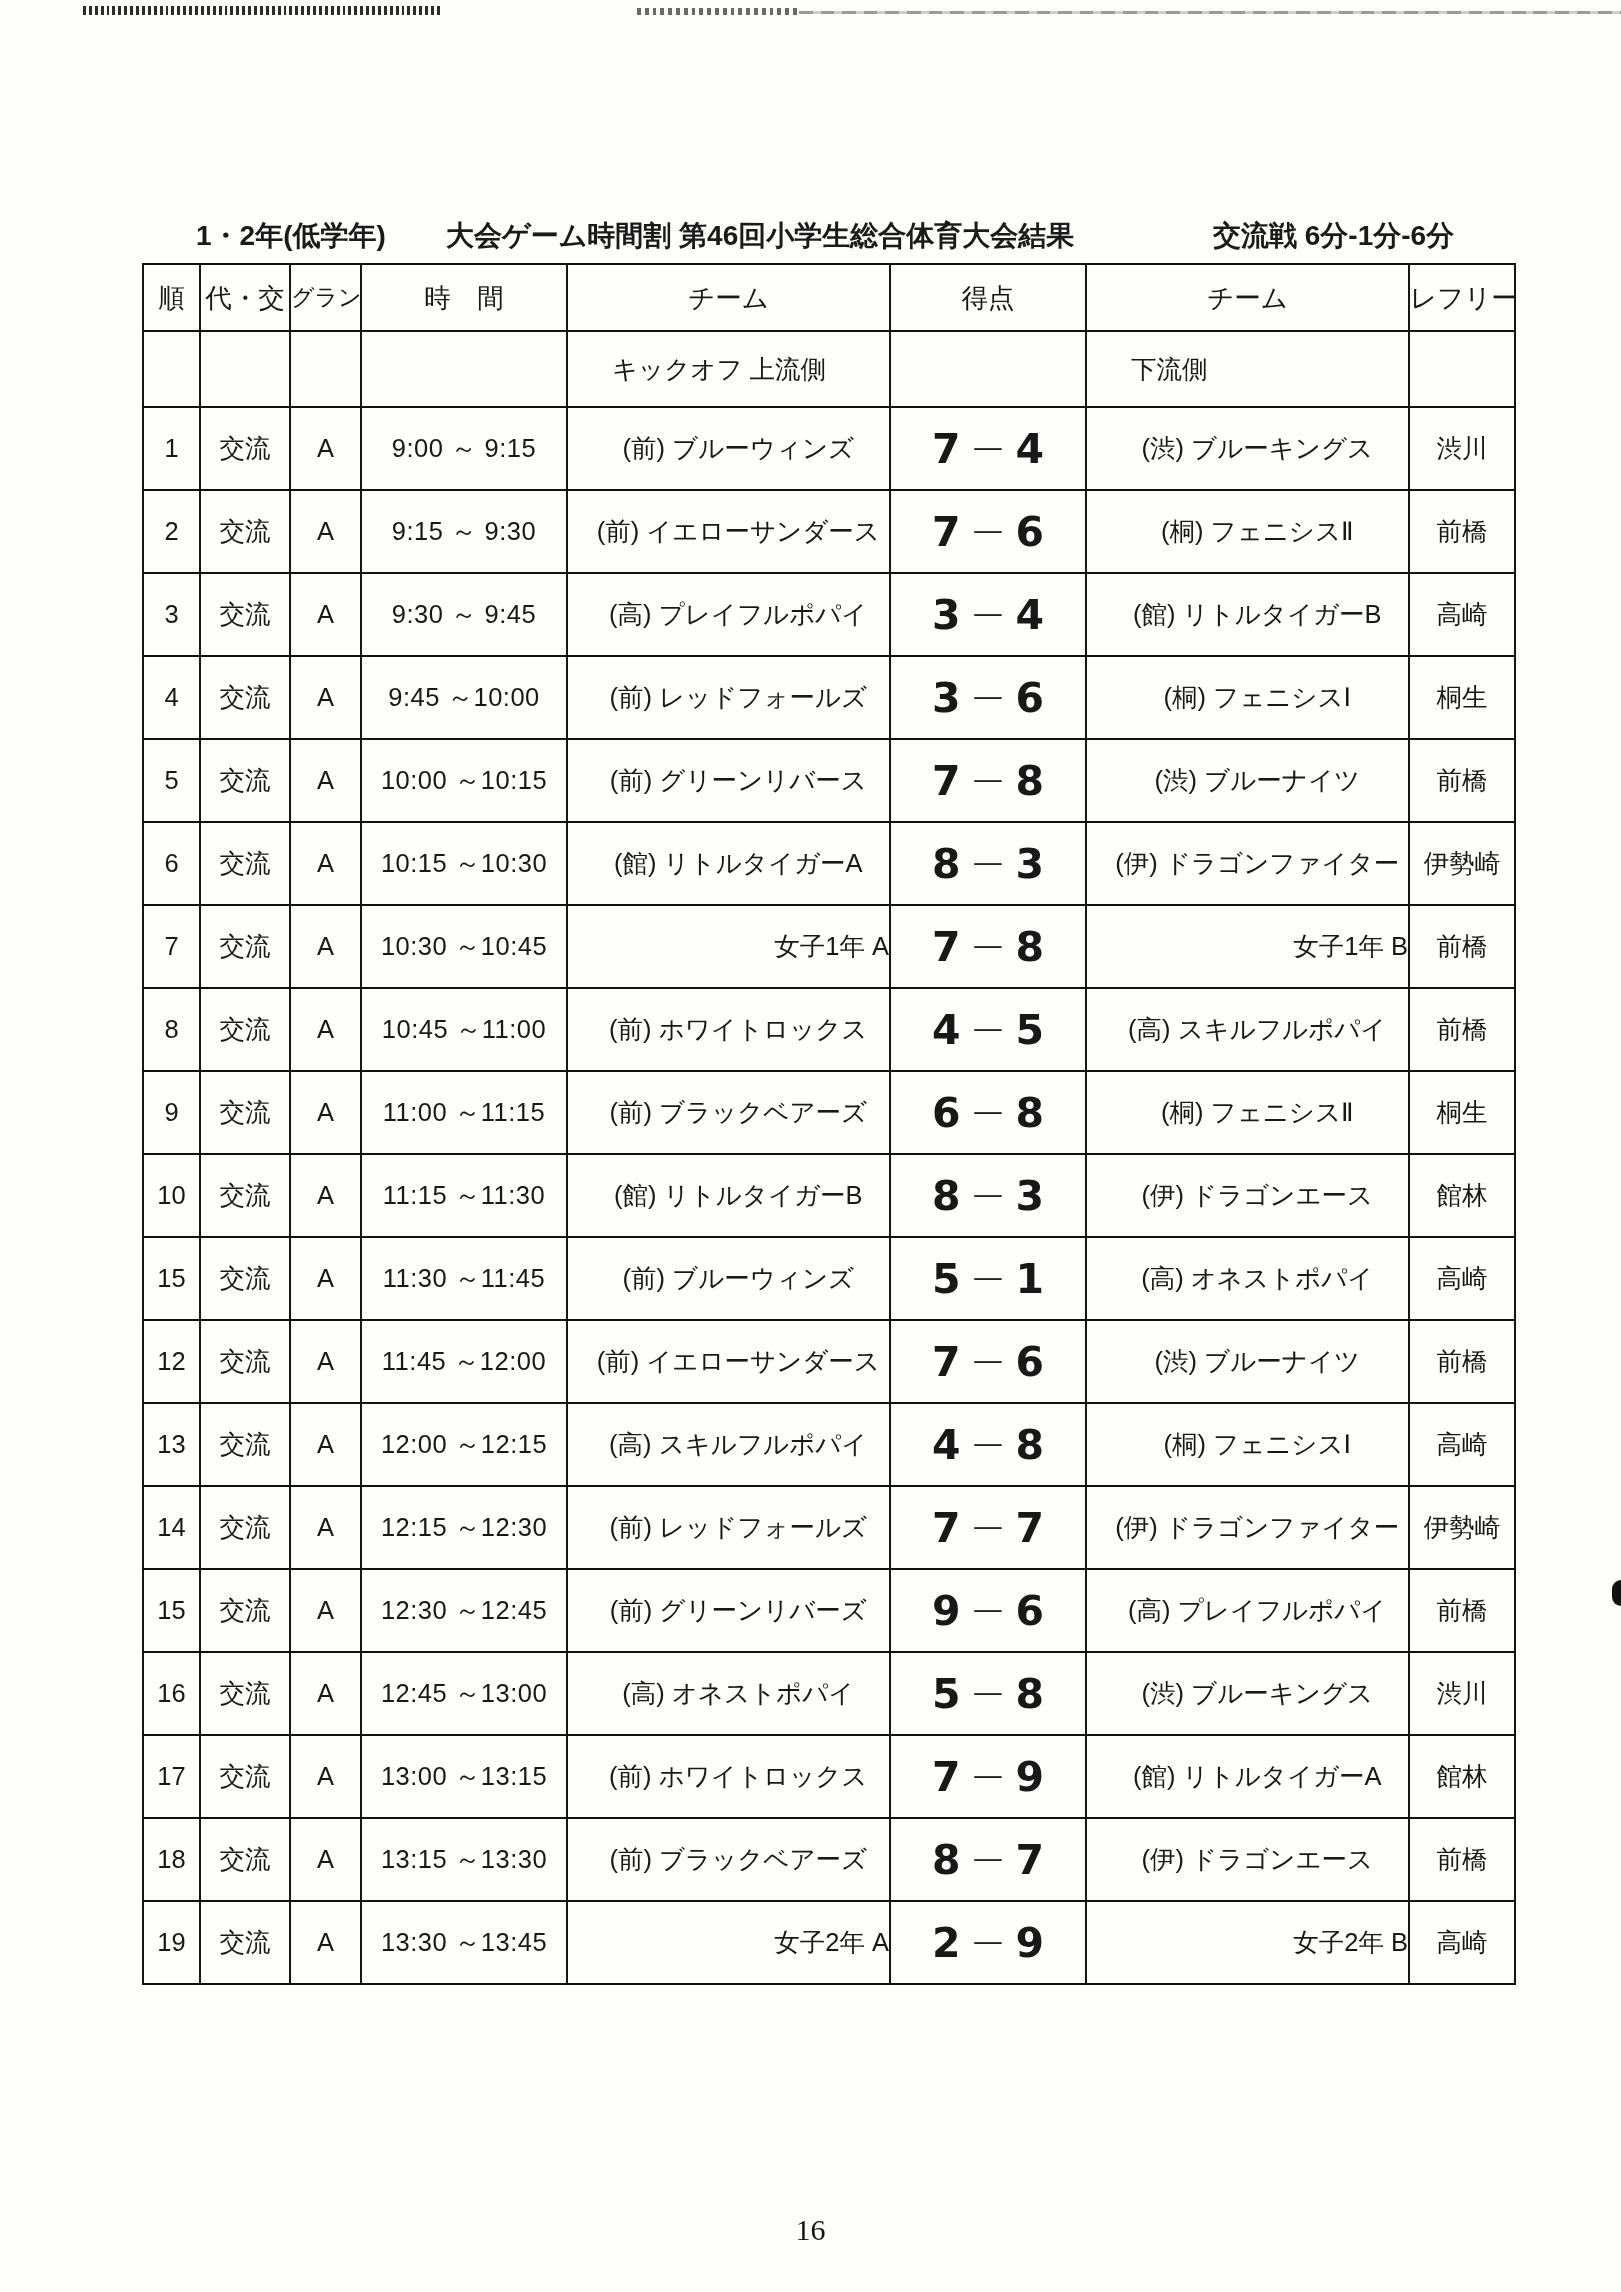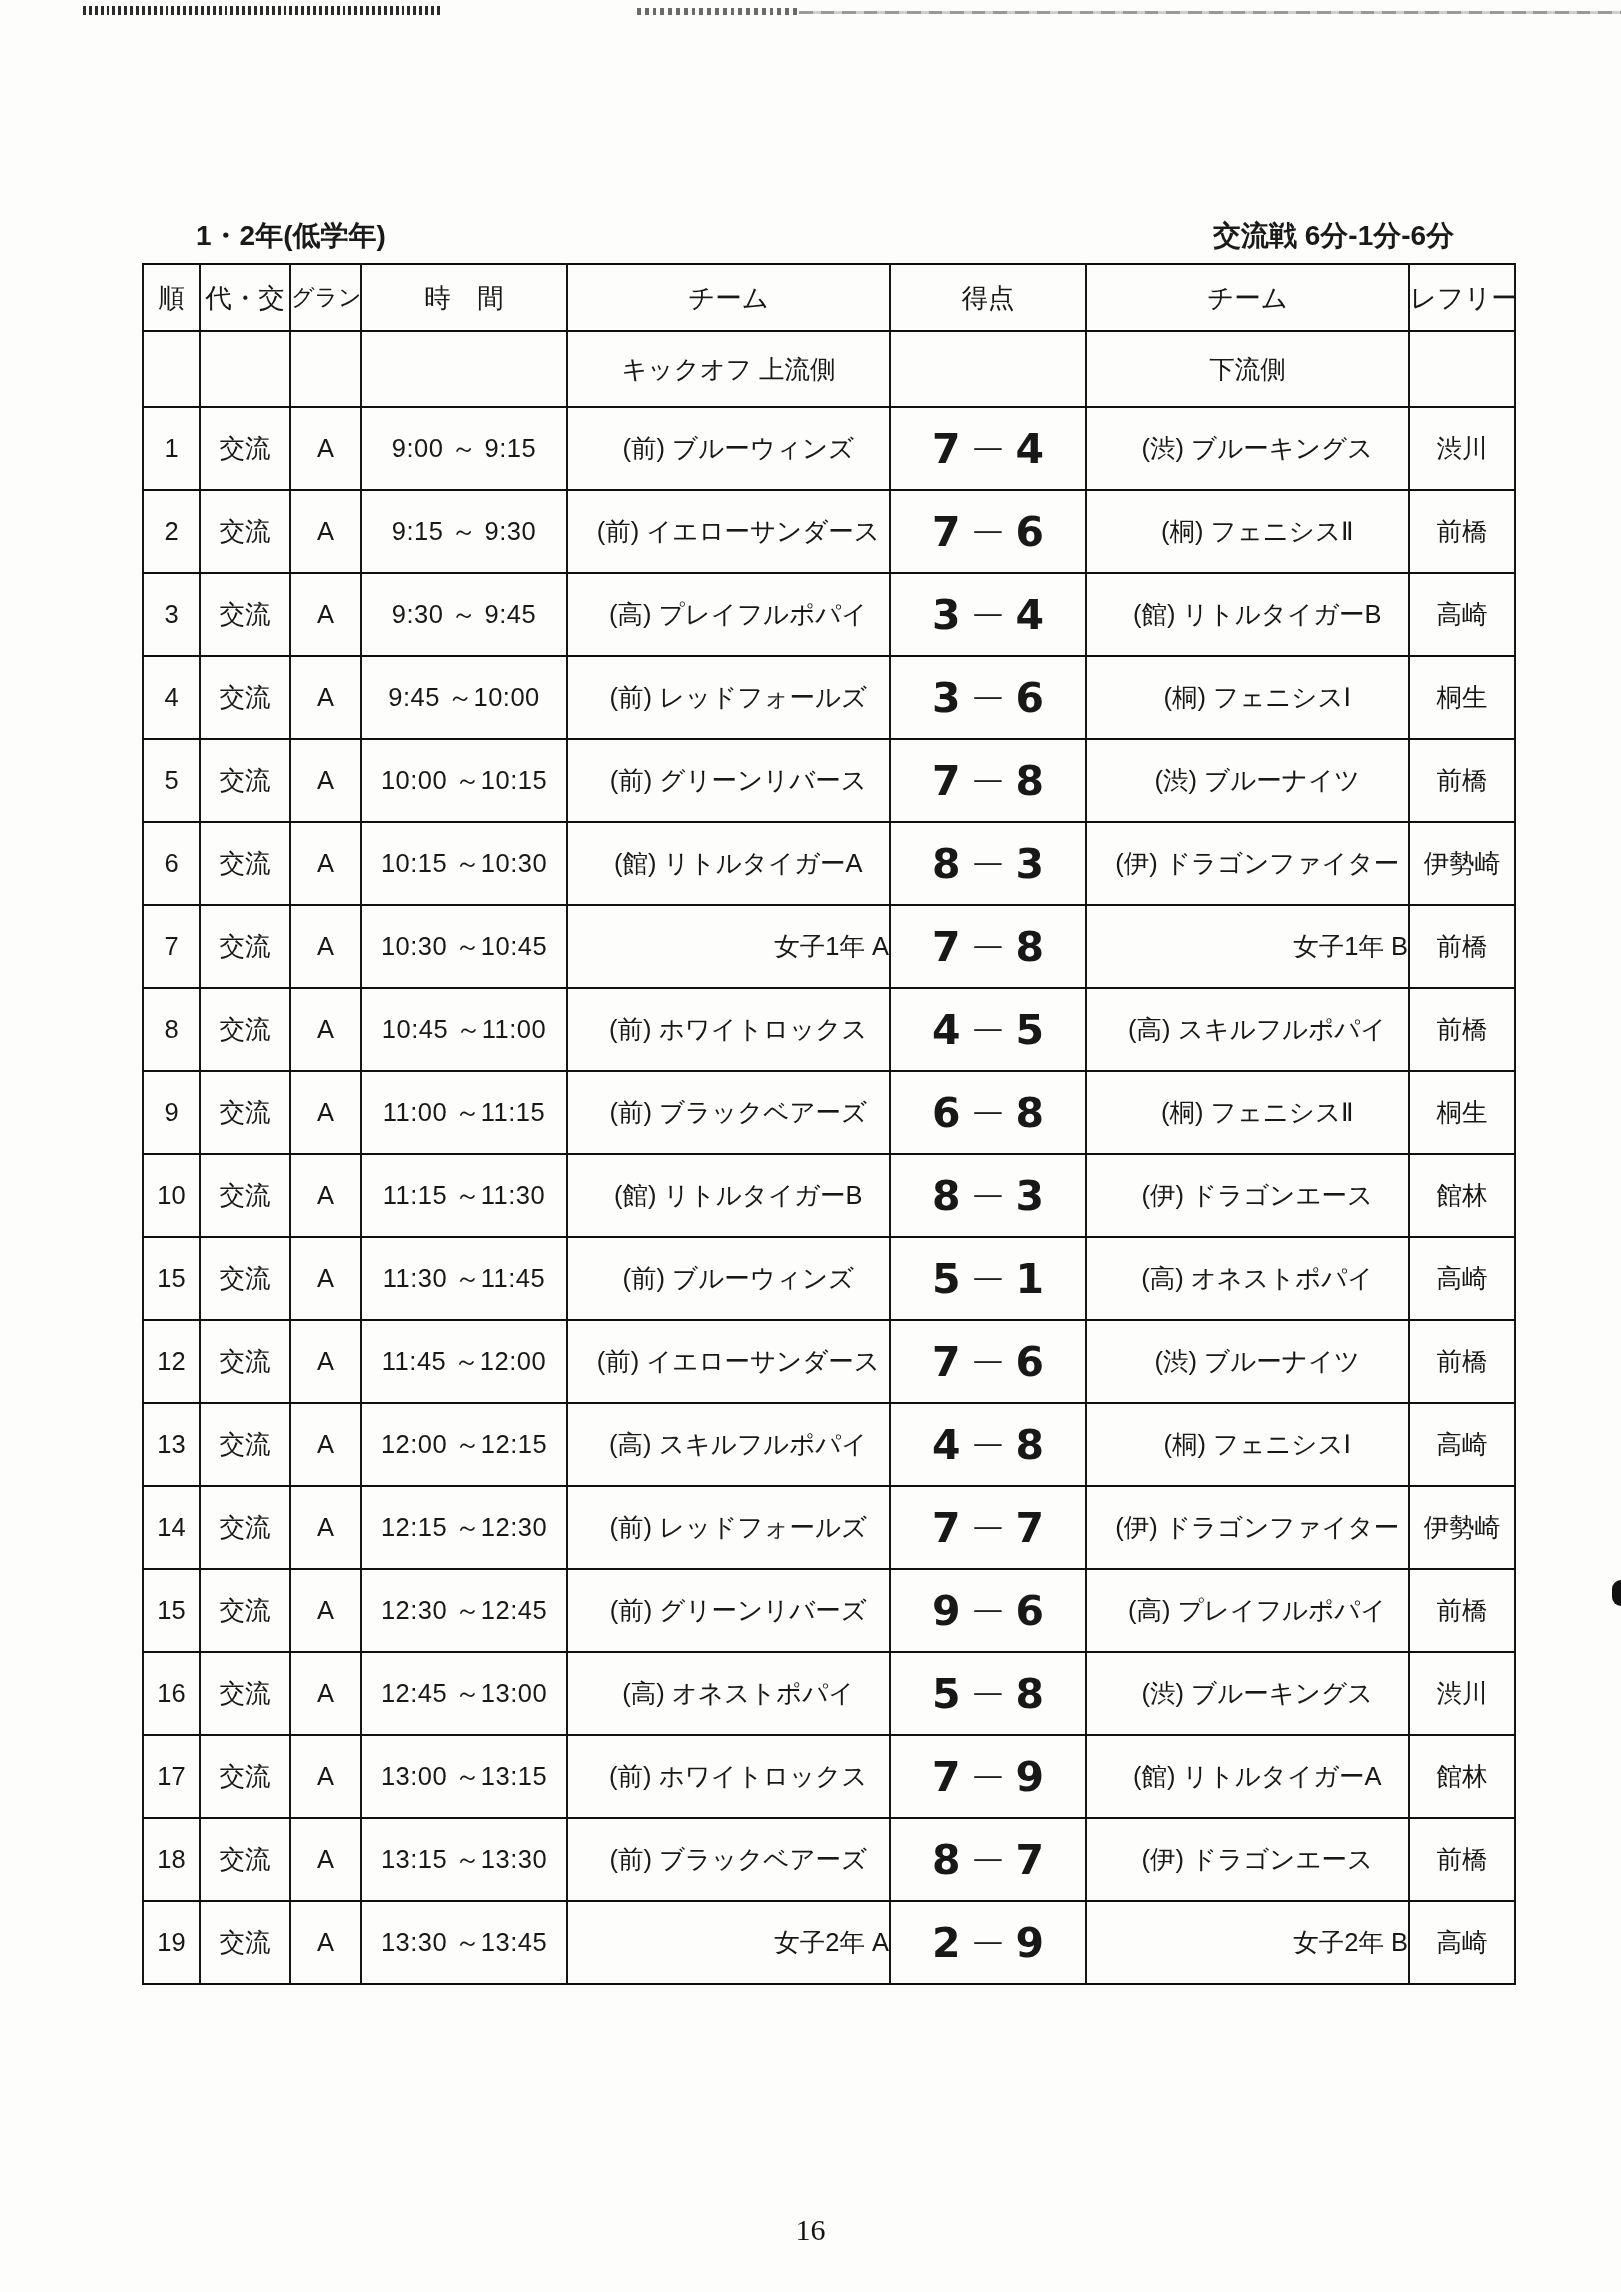--- a/index.html
+++ b/index.html
@@ -33,21 +33,21 @@
     border:2.9px solid #101010;
   }
   td,th{
     border-left:2px solid #161616;border-right:2px solid #161616;
     border-top:2.9px solid #101010;border-bottom:2.9px solid #101010;
     padding:0;overflow:hidden;white-space:nowrap;
     font-weight:normal;color:#181818;
   }
   tr.hdr th{height:65px;font-size:26.5px;text-align:center;vertical-align:middle;}
   tr.hdr th.small{font-size:23px;}
-  tr.sub td{height:74px;font-size:25.5px;text-align:center;vertical-align:middle;}
+  tr.sub td{height:74px;font-size:25.5px;text-align:left;vertical-align:middle;padding-left:44px;}
   tr.data td{height:81px;font-size:25.5px;vertical-align:middle;text-align:center;}
   td.c-no{font-size:22.5px;}
   td.c-time{font-size:24.5px;letter-spacing:0.5px;}
   td.c-team{text-align:left;padding-left:19.6px;font-size:26.5px;margin-top:15px;}
   tr.girls td.c-team{text-align:right;padding-left:16px;}
   td.c-score{padding:0 41px;}
   .score-wrap{display:flex;justify-content:space-between;align-items:center;}
   .score-num{font-size:41px;font-weight:bold;font-family:"DejaVu Sans",sans-serif;}
   .score-dash{font-size:27.4px;color:#222;transform:translateY(-2px);}
   td.c-ref{font-size:25.5px;}
@@ -58,20 +58,21 @@
 </head>
 <body>
 
 <div class="artifact art-top1"></div>
 <div class="artifact art-top2"></div>
 <div class="artifact art-top3"></div>
 <div class="artifact art-right"></div>
 
 <div class="title-row">
   <span class="title-left">1・2年(低学年)</span>
+  <span class="title-main">大会ゲーム時間割 第46回小学生総合体育大会結果</span>
   <span class="title-right">交流戦 6分-1分-6分</span>
 </div>
 
 <table class="results">
   <colgroup>
     <col style="width:57px">
       <col style="width:90px">
       <col style="width:71px">
       <col style="width:206px">
     <col style="width:323px">

